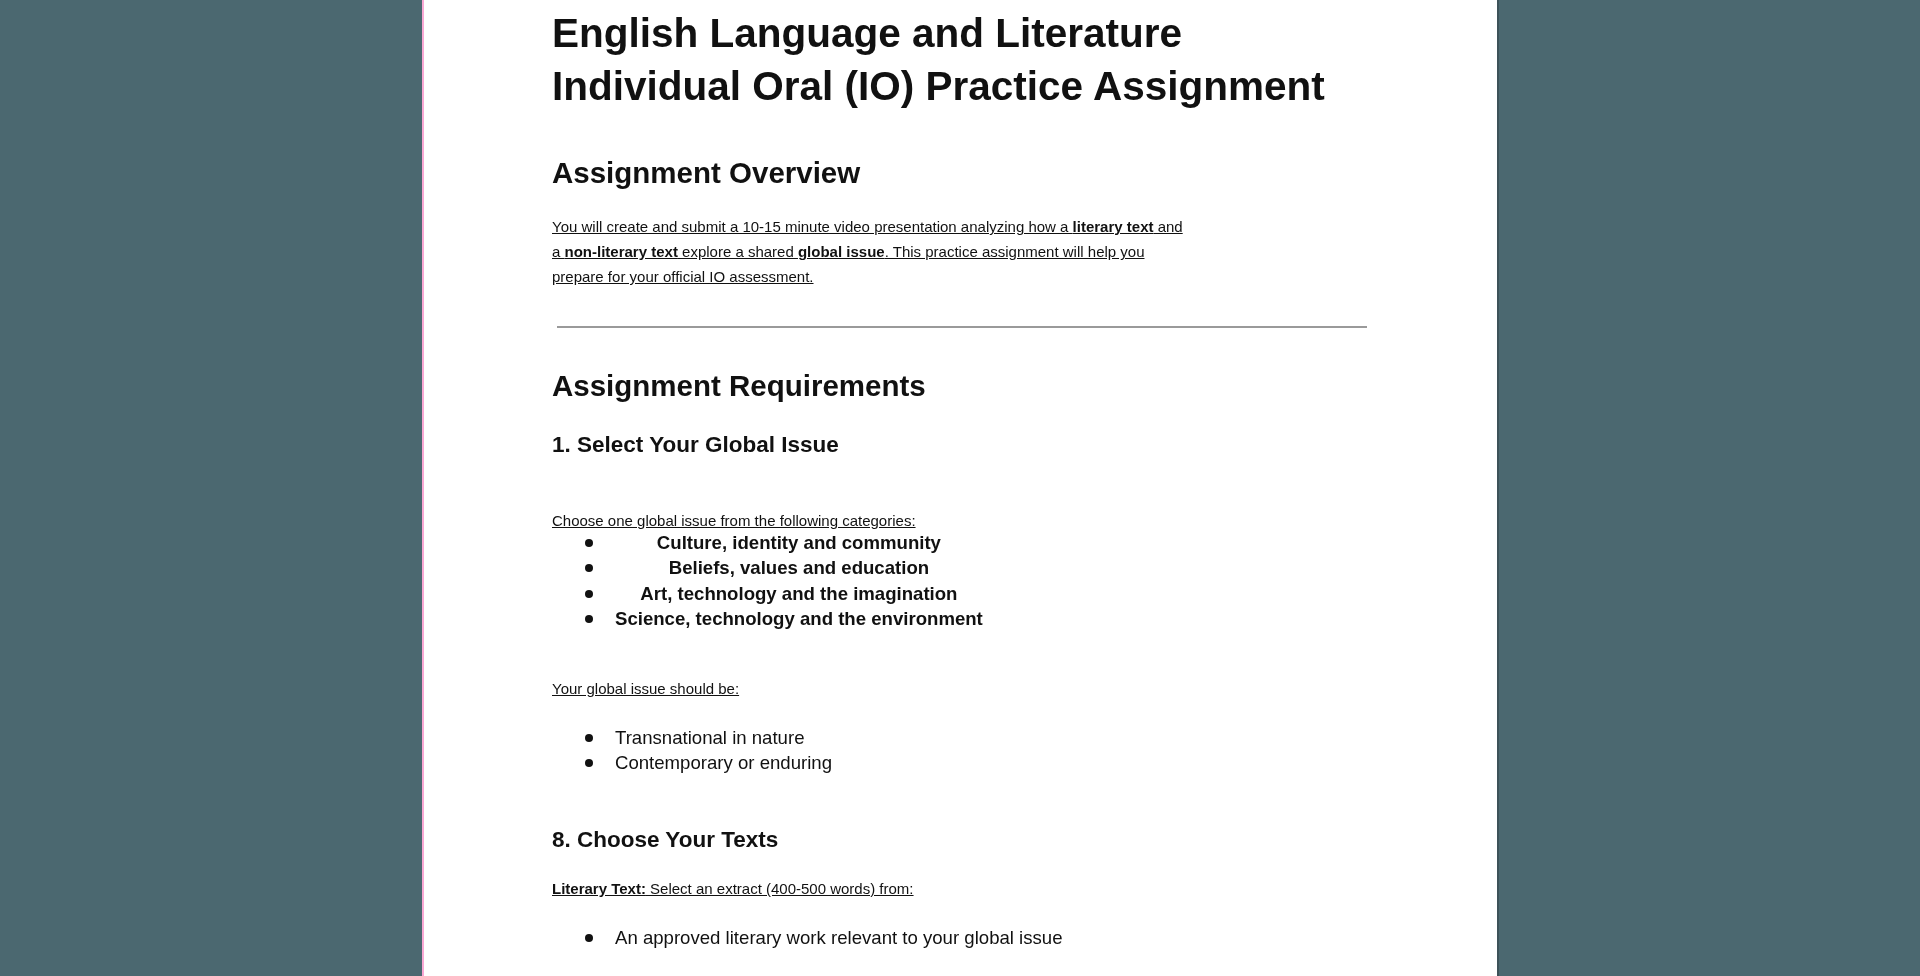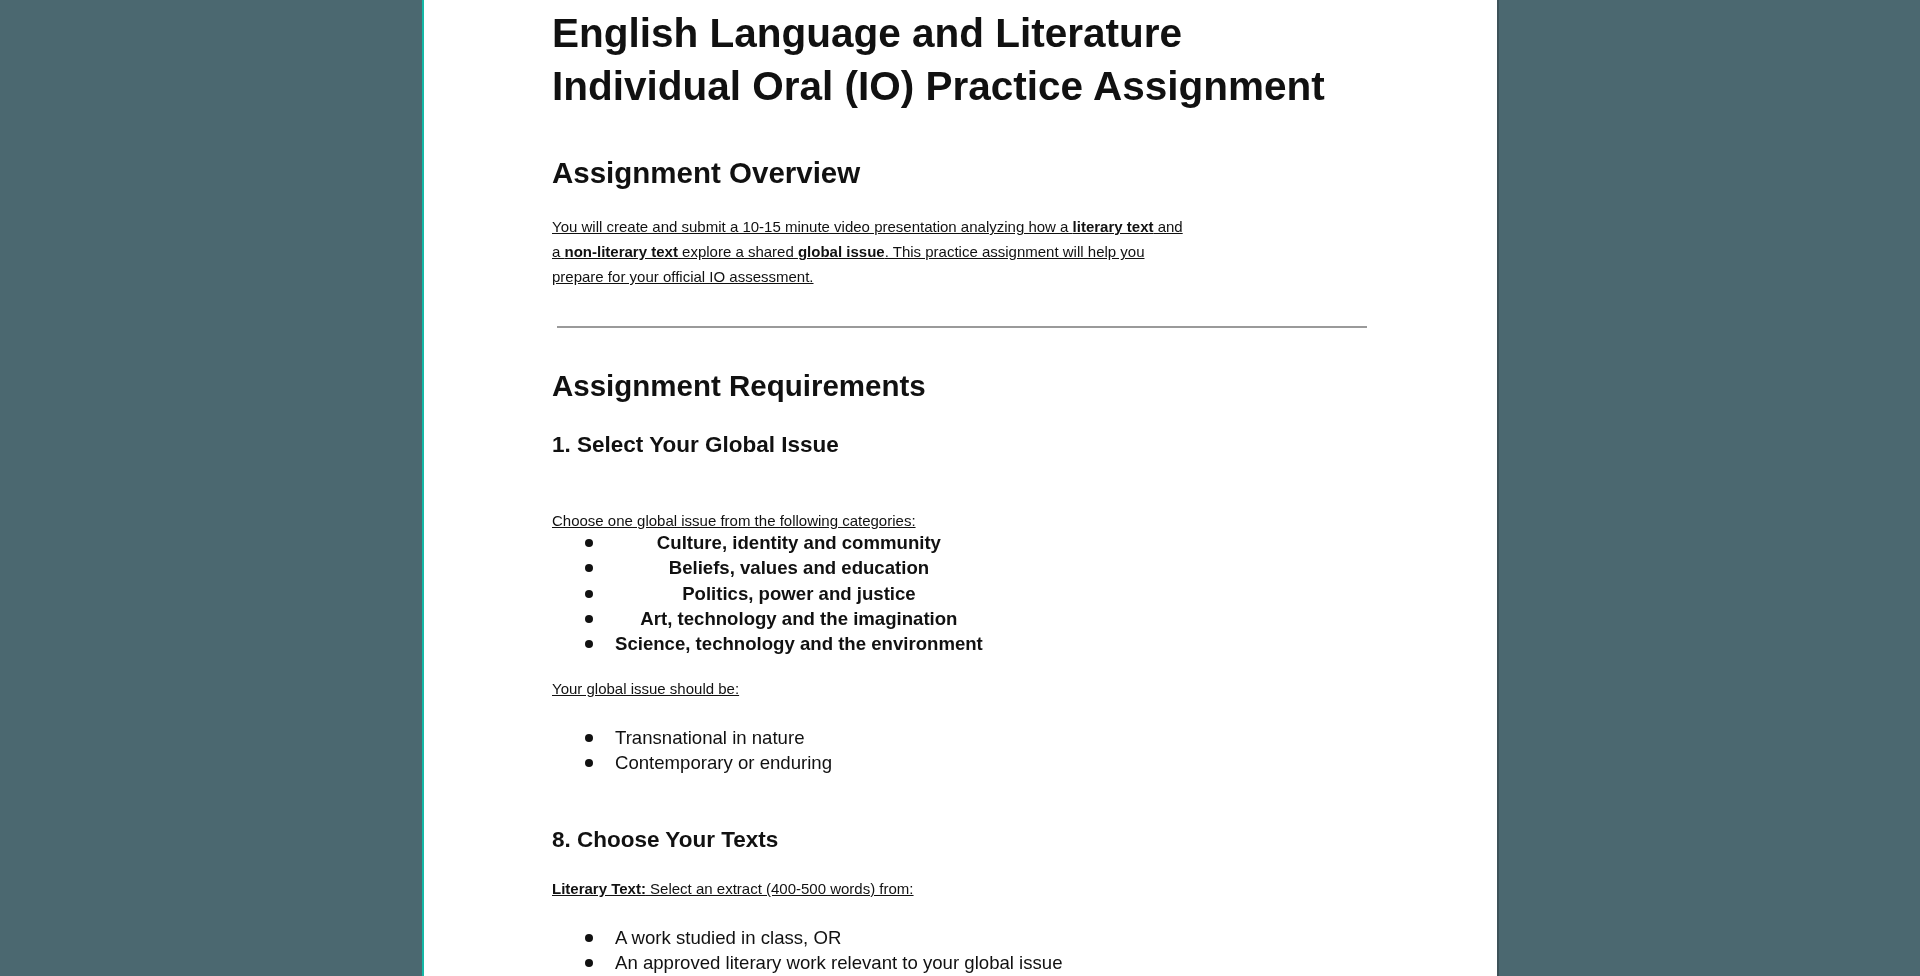--- a/index.html
+++ b/index.html
@@ -6,21 +6,21 @@
   body {
     width: 1920px; height: 976px; overflow: hidden;
     background: #4b6870;
     font-family: "Liberation Sans", sans-serif;
     color: #111;
     position: relative;
   }
   .page {
     position: absolute; left: 422px; top: 0; width: 1077px; height: 976px;
     background: #fff;
-    border-left: 2px solid #14b8a6;
+    border-left: 2px solid #f9a8d4;
     border-right: 2px solid #3d5259;
     box-sizing: border-box;
   }
   .page-inner {
     position: absolute; left: 128px; top: 0; width: 820px;
   }
   .abs { position: absolute; left: 0; margin: 0; white-space: nowrap; }
   .title { font-size: 40.5px; font-weight: bold; line-height: 53px; }
   .h2 { font-size: 29.5px; font-weight: bold; line-height: 36px; }
   .h3 { font-size: 22.5px; font-weight: bold; line-height: 30px; }
@@ -61,35 +61,33 @@
 
     <h2 class="abs h2" style="top:368px;">Assignment Requirements</h2>
 
     <h3 class="abs h3" style="top:430px;">1. Select Your Global Issue</h3>
 
     <p class="abs p" style="top:480px;margin-top:28px;">Choose one global issue from the following categories:</p>
 
     <ul class="abs blist bold" style="top:530px;text-align:center;">
       <li><span class="bullet"></span><span class="txt">Culture, identity and community</span></li>
       <li><span class="bullet"></span><span class="txt">Beliefs, values and education</span></li>
-      <li><span class="bullet"></span><span class="txt">Politics, power and justice</span></li>
       <li><span class="bullet"></span><span class="txt">Art, technology and the imagination</span></li>
       <li><span class="bullet"></span><span class="txt">Science, technology and the environment</span></li>
     </ul>
 
     <p class="abs p" style="top:676px;">Your global issue should be:</p>
 
     <ul class="abs blist" style="top:725px;">
       <li><span class="bullet"></span><span class="txt">Transnational in nature</span></li>
       <li><span class="bullet"></span><span class="txt">Contemporary or enduring</span></li>
     </ul>
 
     <h3 class="abs h3" style="top:825px;">8. Choose Your Texts</h3>
 
     <p class="abs p" style="top:876px;"><b>Literary Text:</b><span> Select an extract (400-500 words) from:</span></p>
 
     <ul class="abs blist" style="top:925px;">
-      <li><span class="bullet"></span><span class="txt">A work studied in class, OR</span></li>
       <li><span class="bullet"></span><span class="txt">An approved literary work relevant to your global issue</span></li>
     </ul>
 
   </div>
 </div>
 
 </body></html>

